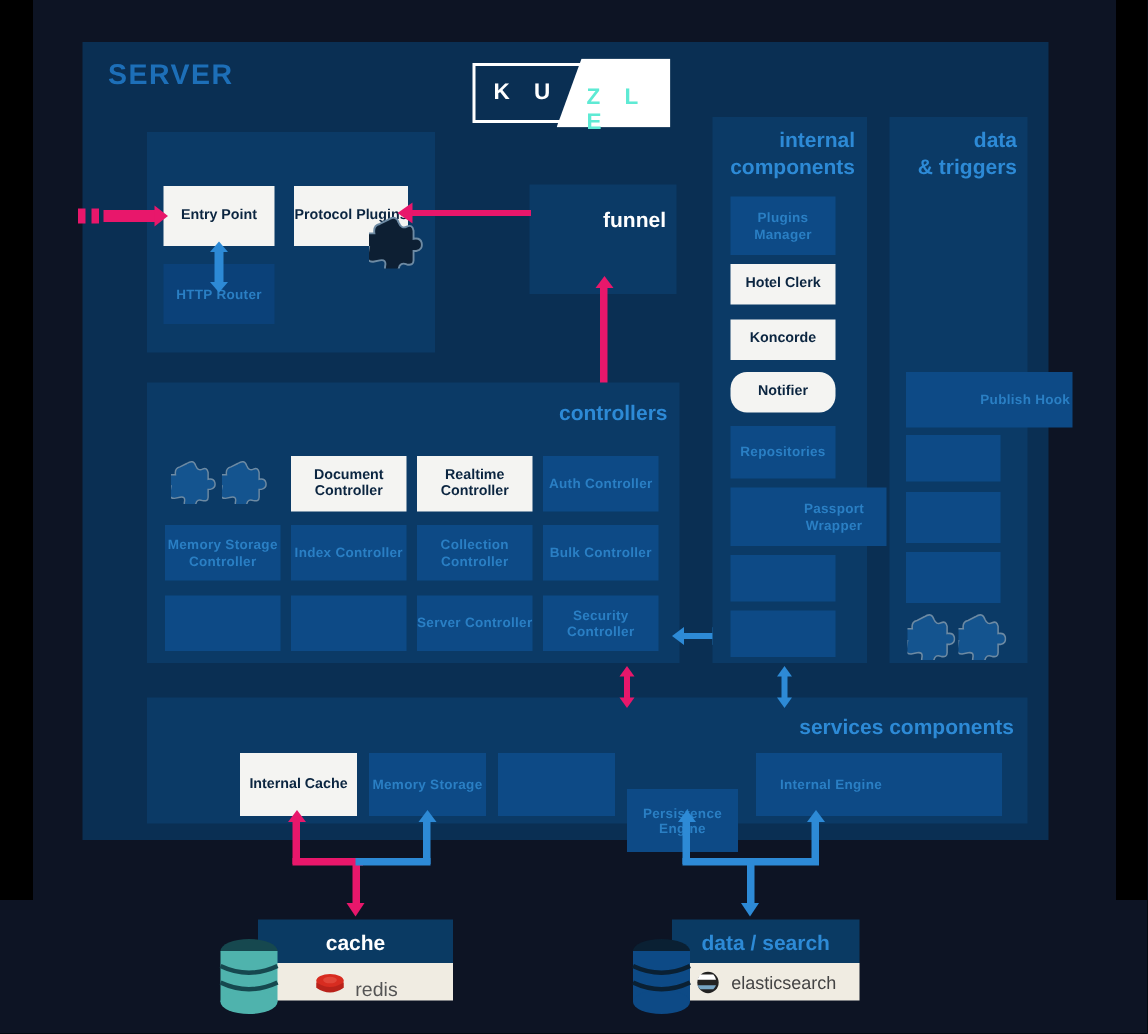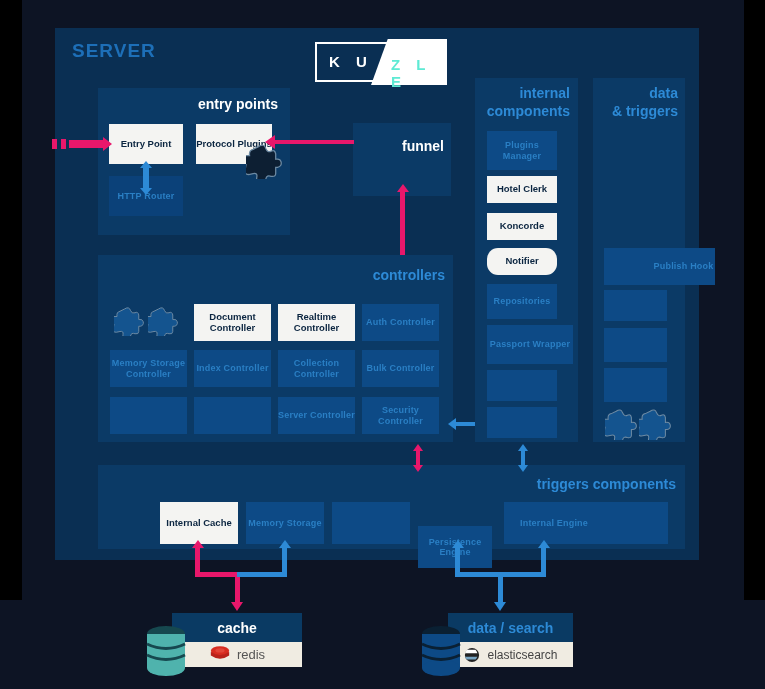--- a/index.html
+++ b/index.html
@@ -77,21 +77,20 @@
   <div class="lbl" id="serverTitle">SERVER</div>
 
   <div id="logo">
     <div id="logoBox"></div>
     <div id="logoKuz">K U Z</div>
     <div id="logoPara"></div>
     <div id="logoZle">Z L E</div>
   </div>
 
   <div class="panel" style="left:98px;top:88px;width:192px;height:147px;"></div>
-  <div class="ptitle" style="left:110px;top:96px;width:168px;">entry points</div>
 
   <div class="box white" style="left:109px;top:124px;width:74px;height:40px;">
     <span>Entry Point</span>
     </div>
   <div class="box white" style="left:196px;top:124px;width:76px;height:40px;">
     <span>Protocol Plugins</span>
     </div>
   <div class="box sub" style="left:109px;top:176px;width:74px;height:40px;">
     <span>HTTP Router</span>
     </div>
@@ -183,21 +182,21 @@
     </div>
   <div class="box white" style="left:487px;top:213px;width:70px;height:27px;">
     <span>Koncorde</span>
     </div>
   <div class="box white" style="left:487px;top:248px;width:70px;height:27px;border-radius:11px;">
     <span>Notifier</span>
     </div>
   <div class="box" style="left:487px;top:284px;width:70px;height:35px;">
     <span>Repositories</span>
     </div>
-  <div class="box" style="left:487px;top:325px;width:86px;height:39px;">
+  <div class="box" style="left:487px;top:325px;width:70px;height:39px;padding-left:34px;">
     <span>Passport Wrapper</span>
     </div>
   <div class="box" style="left:487px;top:370px;width:70px;height:31px;">
     <span></span>
     </div>
   <div class="box" style="left:487px;top:407px;width:70px;height:31px;">
     <span></span>
     </div>
 
   <div class="panel" style="left:593px;top:78px;width:92px;height:364px;"></div>
@@ -218,21 +217,21 @@
     <span></span>
     </div>
   <svg style="position:absolute;left:605px;top:408px;" width="32" height="32" viewBox="0 0 40 40">
     <path d="M14 4 q6-4 8 2 q2 5 6 3 q4-2 5 3 l0 6 q5-1 6 3 q1 5-4 6 l-2 0 l0 7 q0 4-5 3 q-5-2-6 3 q-1 5-6 4 q-5-1-4-6 q1-5-4-4 l-5 1 q-5 0-4-5 l1-6 q-5 0-5-5 q0-5 5-5 l4 0 q-1-6 4-7 z" fill="#14548f" stroke="#6d8aa3" stroke-width="1.3"></path>
   </svg>
   <svg style="position:absolute;left:639px;top:408px;" width="32" height="32" viewBox="0 0 40 40">
     <path d="M14 4 q6-4 8 2 q2 5 6 3 q4-2 5 3 l0 6 q5-1 6 3 q1 5-4 6 l-2 0 l0 7 q0 4-5 3 q-5-2-6 3 q-1 5-6 4 q-5-1-4-6 q1-5-4-4 l-5 1 q-5 0-4-5 l1-6 q-5 0-5-5 q0-5 5-5 l4 0 q-1-6 4-7 z" fill="#14548f" stroke="#6d8aa3" stroke-width="1.3"></path>
   </svg>
 
   <div class="panel" style="left:98px;top:465px;width:587px;height:84px;"></div>
-  <div class="ptitle blue" style="left:480px;top:476px;width:196px;">triggers components</div>
+  <div class="ptitle blue" style="left:480px;top:476px;width:196px;">services components</div>
 
   <div class="box white" style="left:160px;top:502px;width:78px;height:42px;">
     <span>Internal Cache</span>
     </div>
   <div class="box" style="left:246px;top:502px;width:78px;height:42px;">
     <span>Memory Storage</span>
     </div>
   <div class="box" style="left:332px;top:502px;width:78px;height:42px;">
     <span></span>
     </div>
@@ -266,21 +265,21 @@
 
   <div class="ar" style="left:455px;top:546px;width:5px;height:30px;"></div>
   <div class="tri" style="left:452px;top:540px;border-left:6px solid transparent;border-right:6px solid transparent;border-bottom:8px solid #2d8ad6;"></div>
   <div class="ar" style="left:541px;top:546px;width:5px;height:30px;"></div>
   <div class="tri" style="left:538px;top:540px;border-left:6px solid transparent;border-right:6px solid transparent;border-bottom:8px solid #2d8ad6;"></div>
   <div class="ar" style="left:455px;top:572px;width:91px;height:5px;"></div>
   <div class="ar" style="left:498px;top:572px;width:5px;height:32px;"></div>
   <div class="tri" style="left:494px;top:602px;border-left:6px solid transparent;border-right:6px solid transparent;border-top:9px solid #2d8ad6;"></div>
 
   <div class="dbhead" style="left:172px;top:613px;width:130px;height:29px;">cache</div>
-  <div class="dbbody" style="left:172px;top:642px;width:130px;height:25px;">
+  <div class="dbbody" style="left:172px;top:642px;width:130px;height:25px;align-items:flex-end;">
     <svg width="22" height="19" viewBox="0 0 24 20">
       <ellipse cx="12" cy="6" rx="10" ry="5" fill="#d82c20"></ellipse>
       <path d="M2 7 q10 7 20 0 l0 4 q-10 7-20 0 z" fill="#b9221a"></path>
       <ellipse cx="12" cy="5.5" rx="5" ry="2.4" fill="#e8564a" opacity=".6"></ellipse>
     </svg>
     <span style="color:#555;font-size:13px;">redis</span>
   </div>
   <svg class="cyl" style="left:145px;top:625px;" width="42" height="52" viewBox="0 0 42 52">
     <ellipse cx="21" cy="9" rx="19" ry="8" fill="#16484f"></ellipse>
     <rect x="2" y="9" width="38" height="34" fill="#4fb3ad"></rect>

